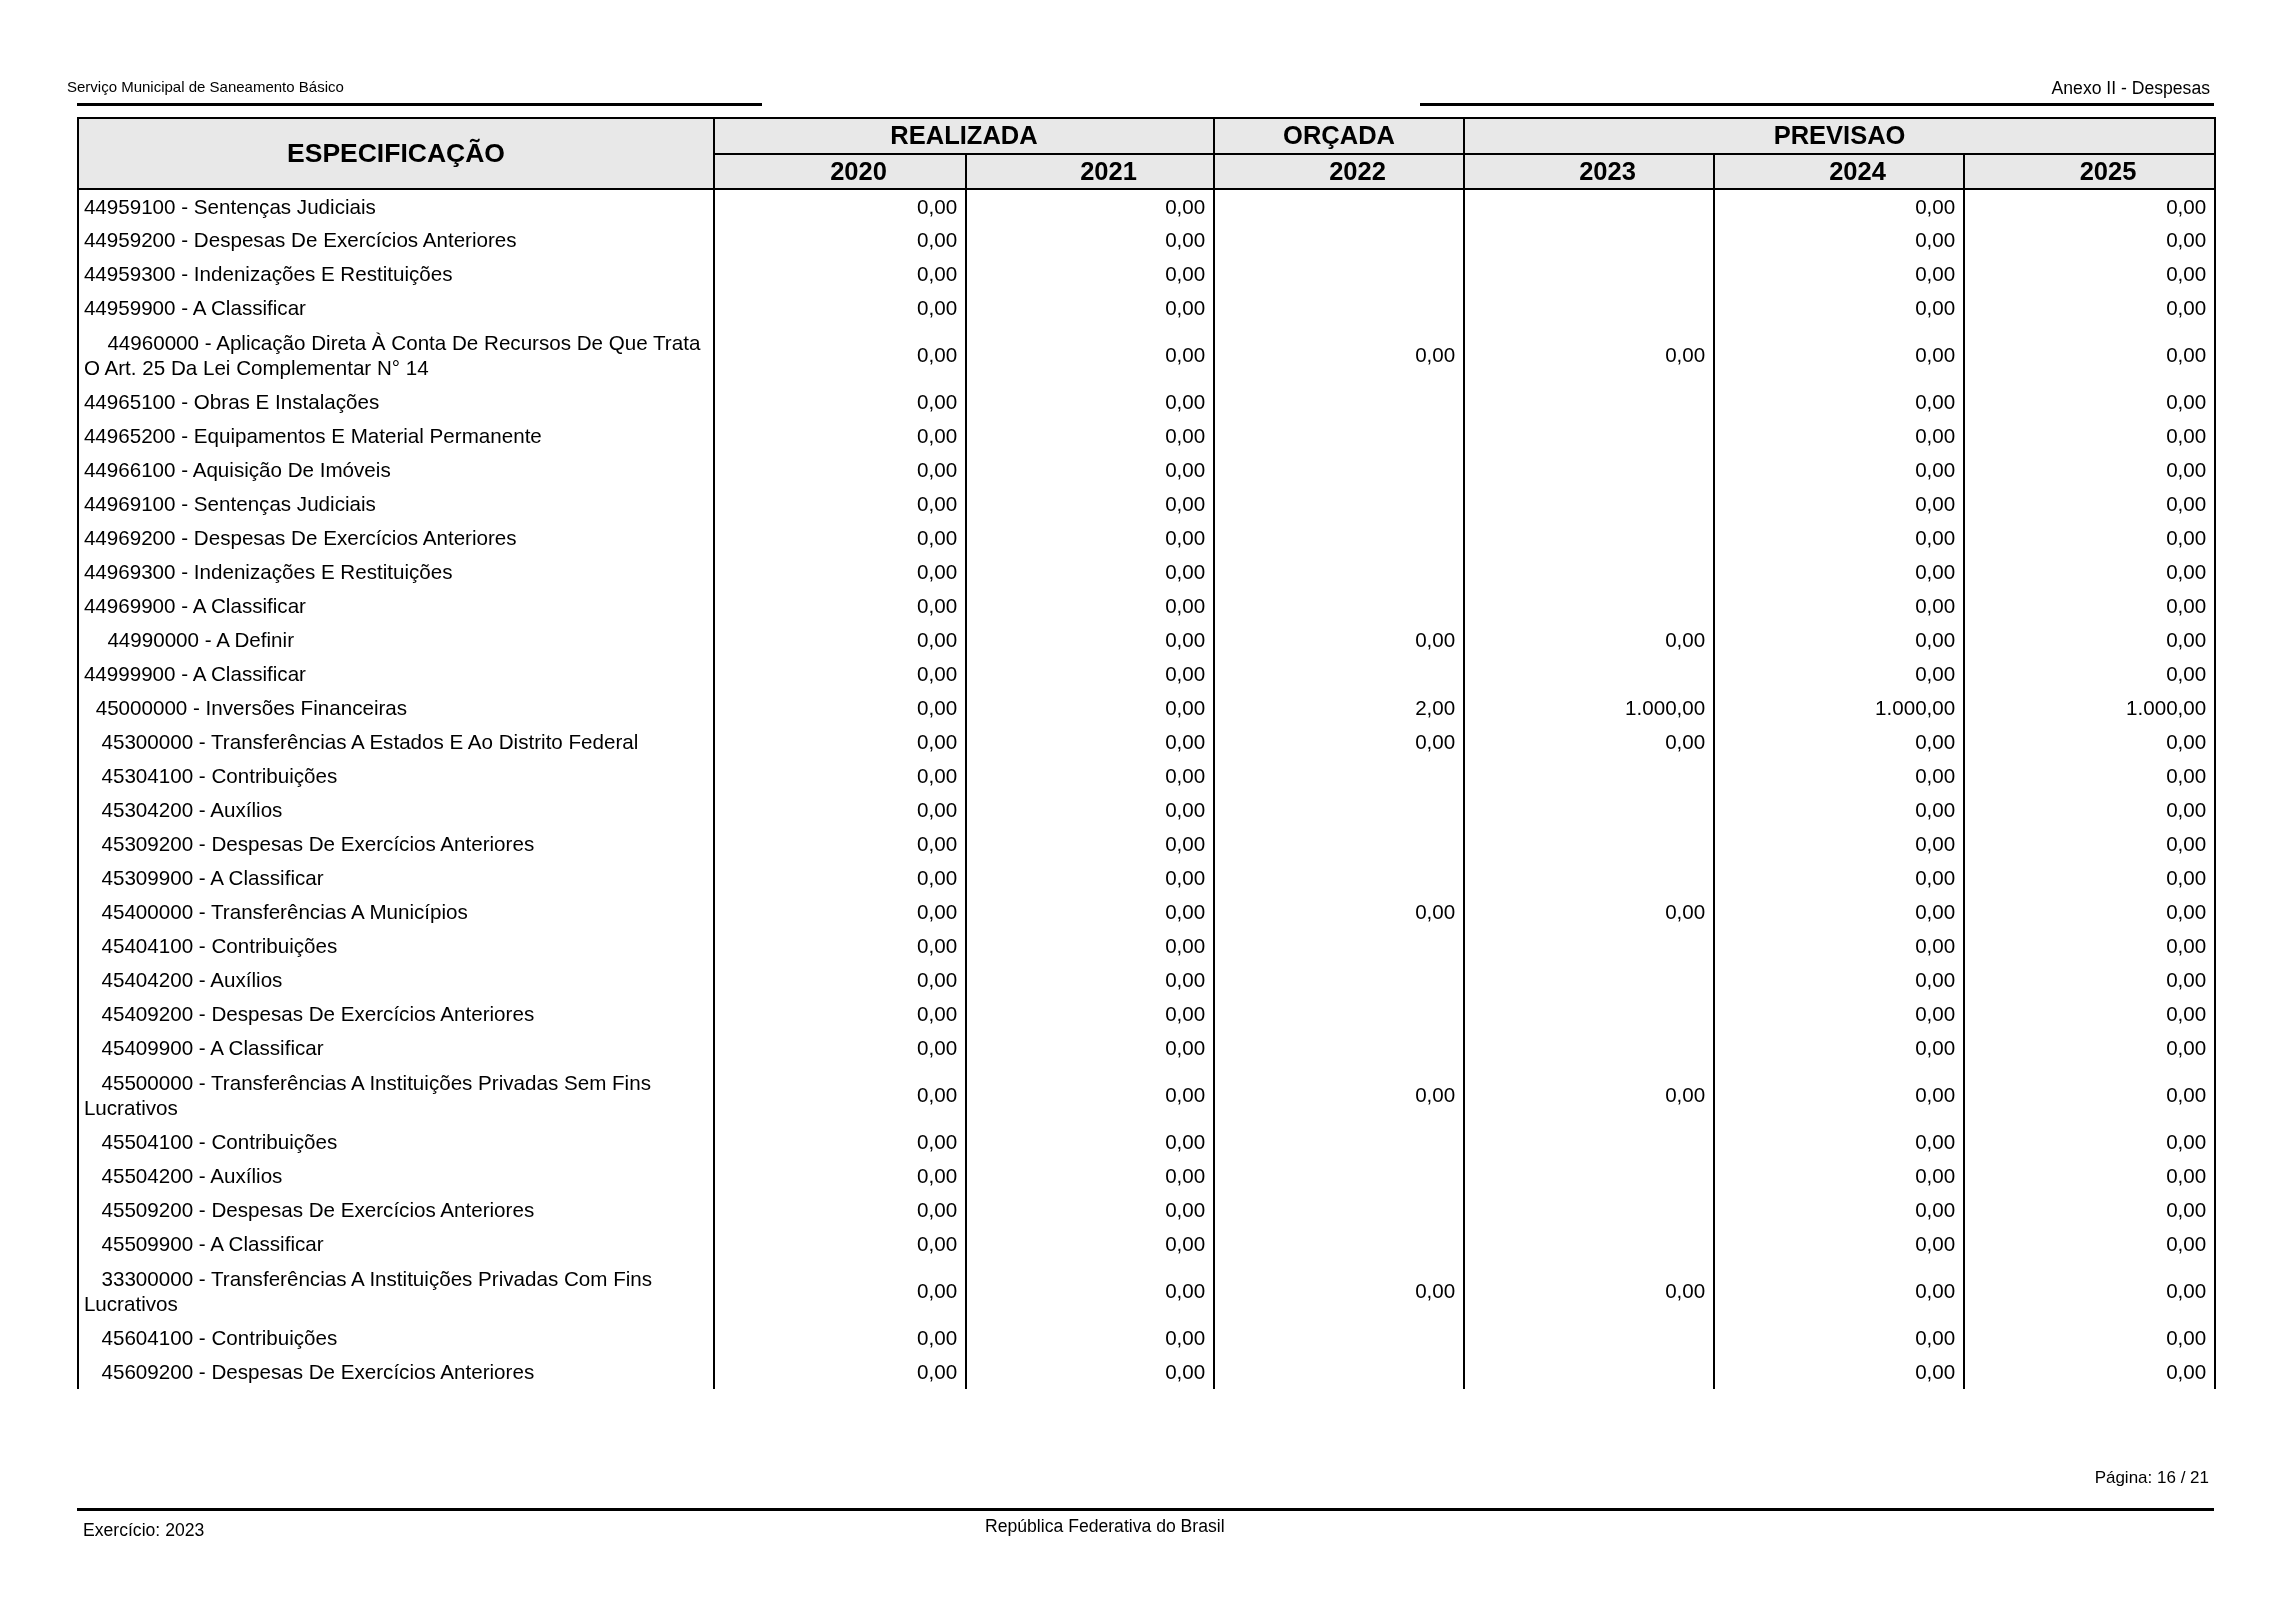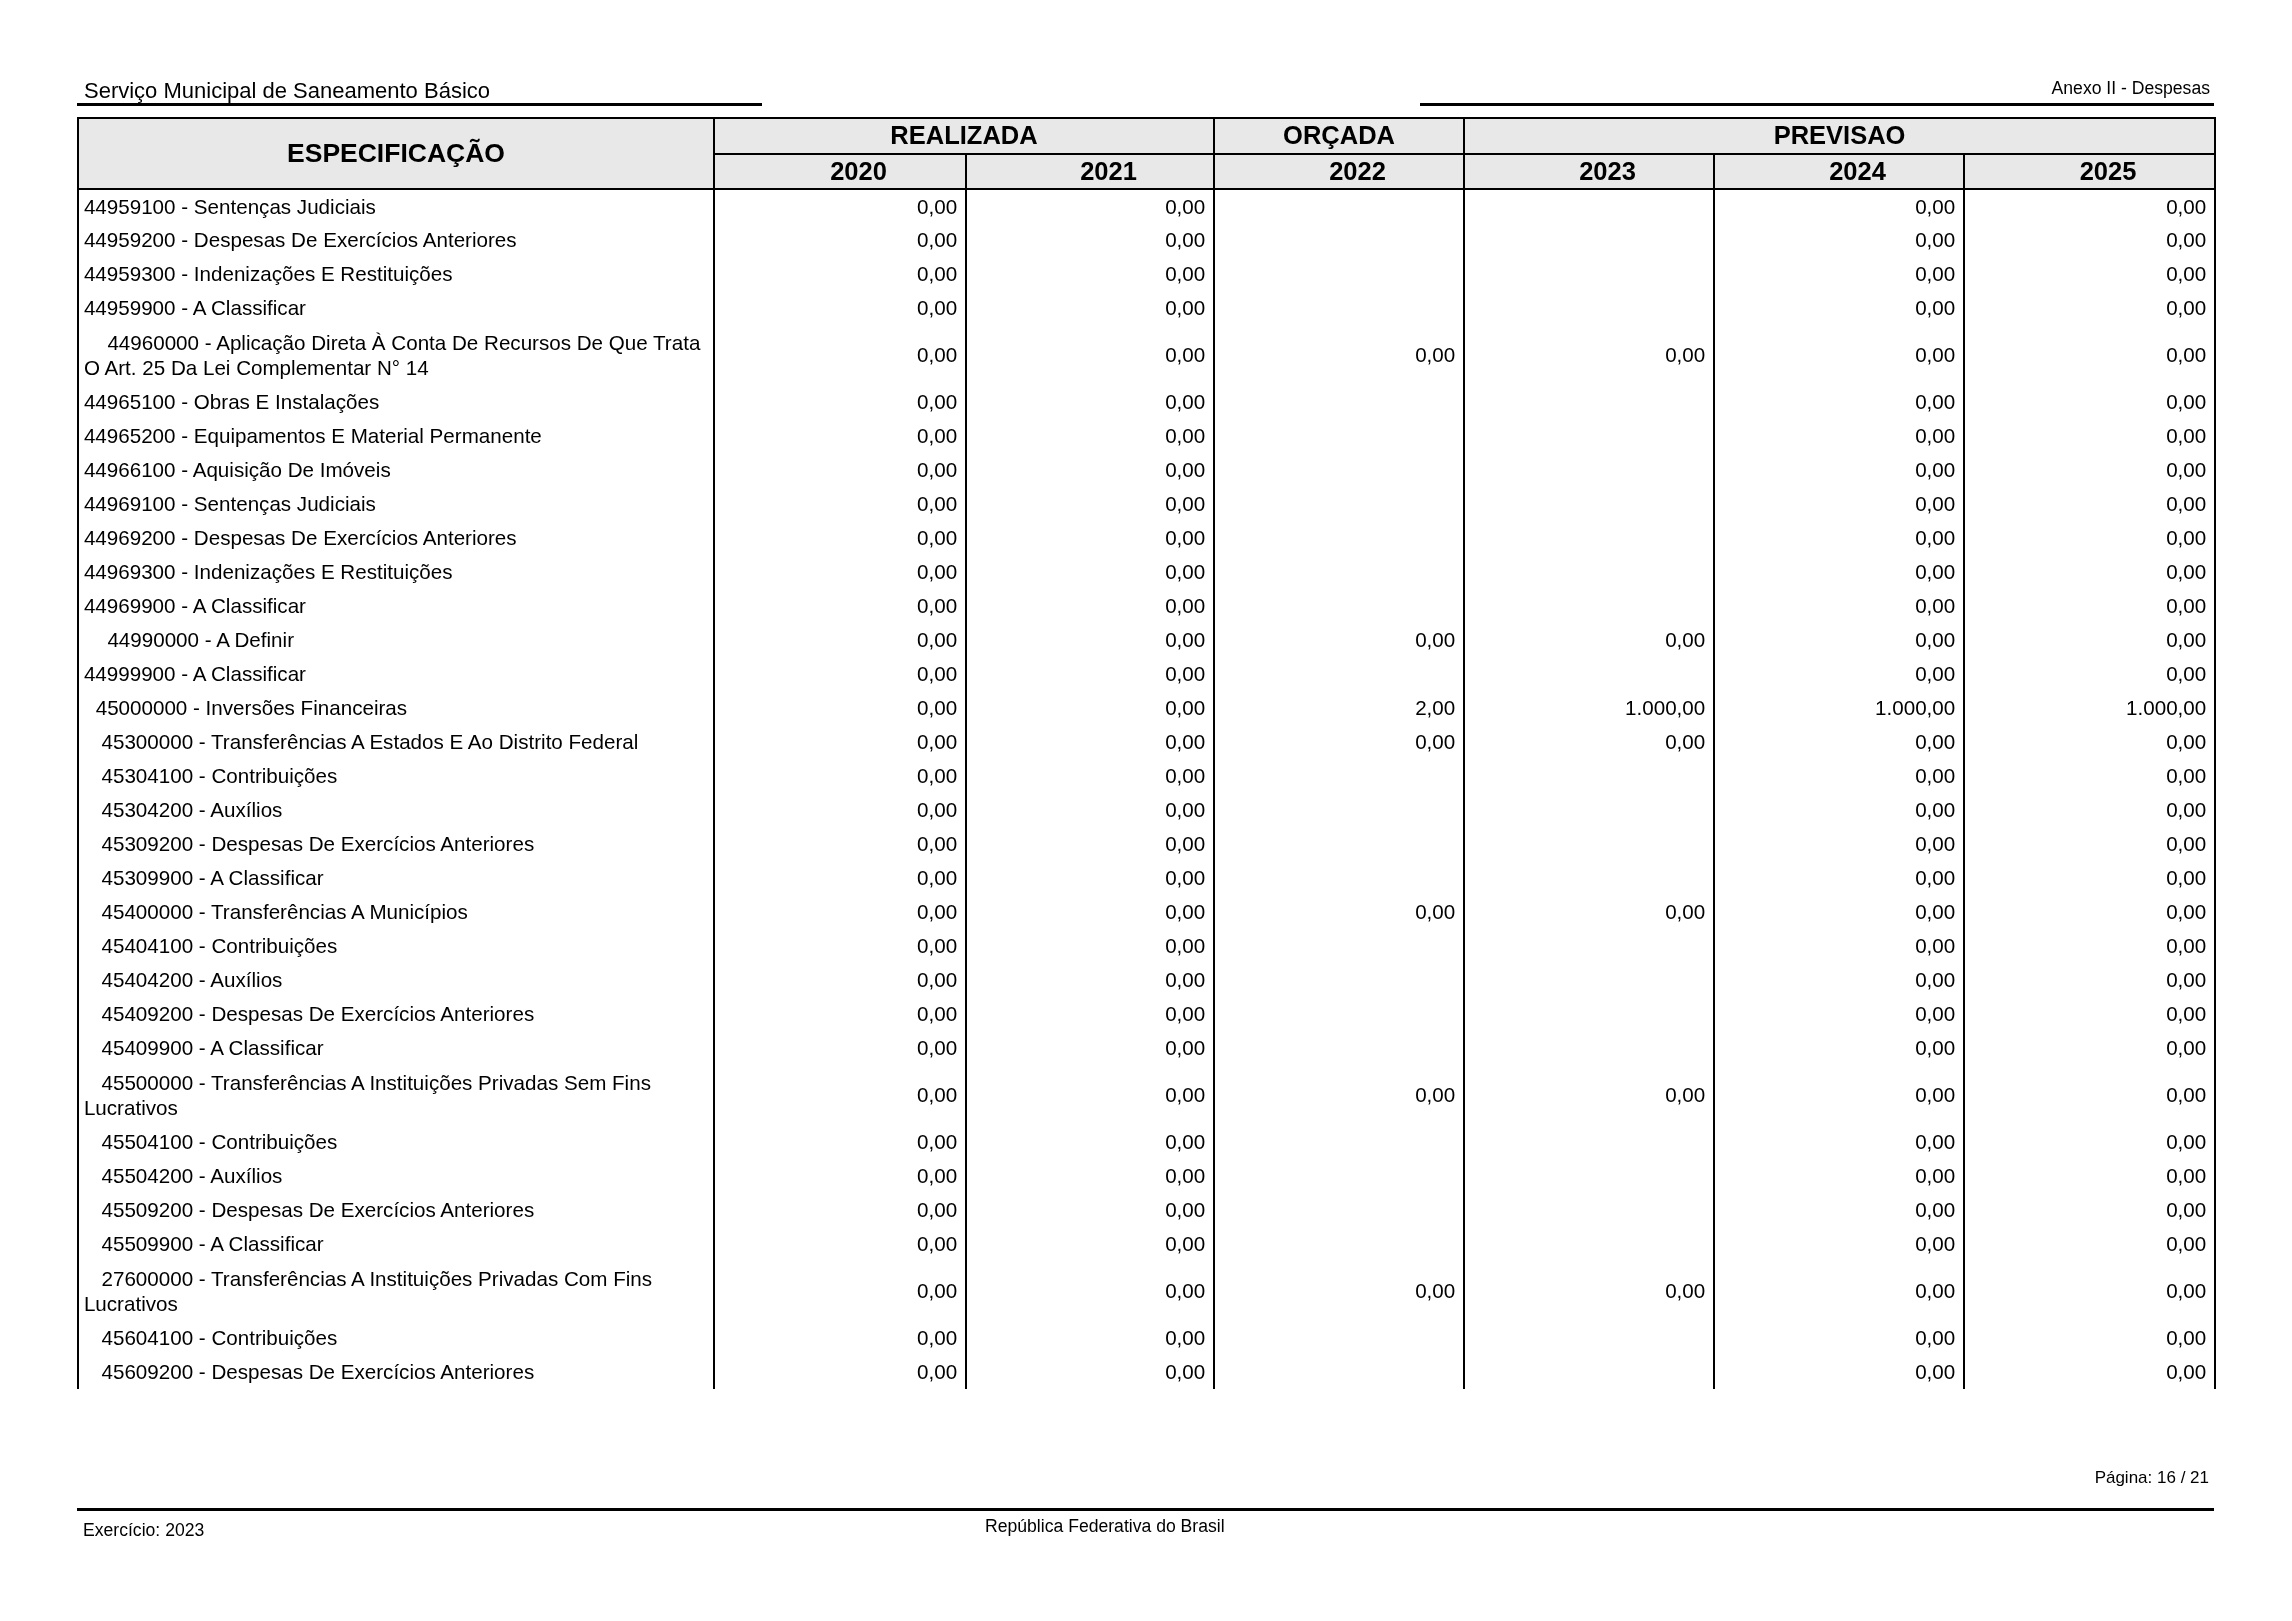--- a/index.html
+++ b/index.html
@@ -1,18 +1,18 @@
 <!DOCTYPE html>
 <html><head>
 <meta charset="utf-8">
 <style>
   html, body { margin: 0; padding: 0; background: #ffffff; }
   body { width: 2293px; height: 1621px; position: relative; overflow: hidden;
          font-family: "Liberation Sans", "DejaVu Sans", sans-serif; color: #000; }
-  .hdr-left { position: absolute; left: 84px; top: 78px; font-size: 22px; }
+  .hdr-left { position: absolute; left: 67px; top: 78px; font-size: 15px; }
   .hdr-right { position: absolute; right: 83px; top: 78px; font-size: 17.6px; text-align: right; }
   .rule { position: absolute; height: 2.9px; background: #000; }
   .table { position: absolute; left: 77px; top: 117px; width: 2137px; }
   table { border-collapse: collapse; width: 2137px; table-layout: fixed; }
   th { background: #e8e8e8; font-weight: bold; border: 2.9px solid #000; padding: 0; text-align: center; }
   th.spec { font-size: 26.5px; height: 69px; }
   th.group { font-size: 25.5px; height: 33px; }
   th.year { font-size: 25.5px; height: 33px; padding-left: 37px; }
   td { border-left: 2px solid #000; border-right: 2px solid #000; padding: 0; font-size: 20.6px; vertical-align: middle; }
   td.desc { padding-left: 4.9px; line-height: 25.5px; margin-top: 20px; }
@@ -323,21 +323,21 @@
         <tr class="row">
           <td class="desc" style="text-indent: 17.6px;">45509900 - A Classificar</td>
           <td class="num">0,00</td>
           <td class="num">0,00</td>
           <td class="num"></td>
           <td class="num"></td>
           <td class="num">0,00</td>
           <td class="num">0,00</td>
         </tr>
         <tr class="row tall">
-          <td class="desc" style="text-indent: 17.6px;">27600000 - Transferências A Instituições Privadas Com Fins Lucrativos</td>
+          <td class="desc" style="text-indent: 17.6px;">33300000 - Transferências A Instituições Privadas Com Fins Lucrativos</td>
           <td class="num">0,00</td>
           <td class="num">0,00</td>
           <td class="num">0,00</td>
           <td class="num">0,00</td>
           <td class="num">0,00</td>
           <td class="num">0,00</td>
         </tr>
         <tr class="row">
           <td class="desc" style="text-indent: 17.6px;">45604100 - Contribuições</td>
           <td class="num">0,00</td>

